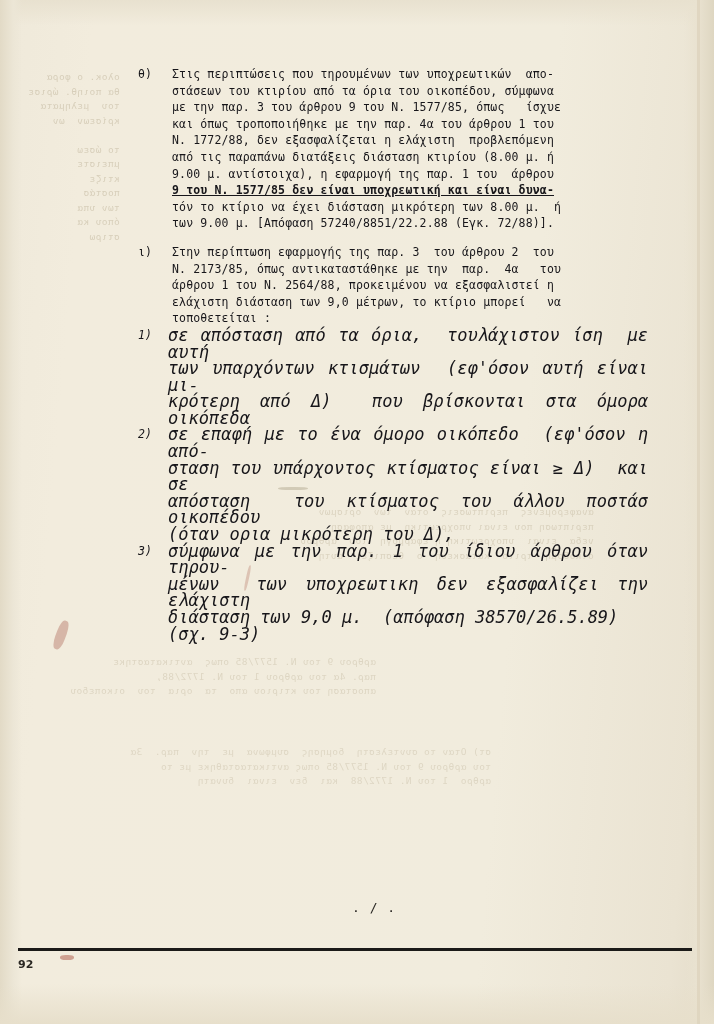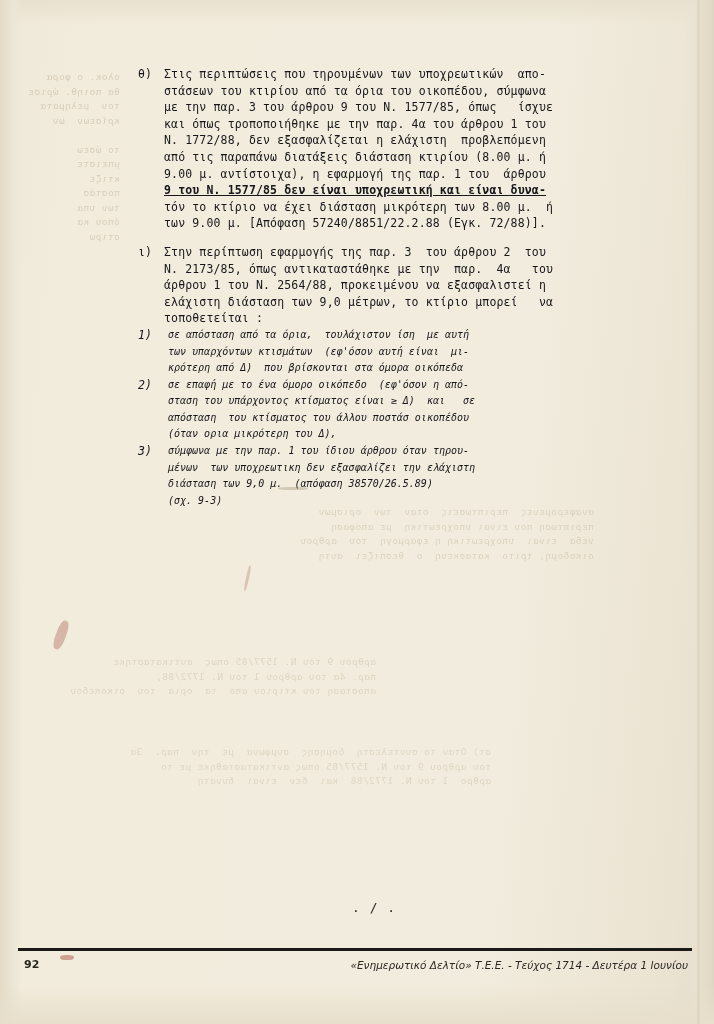--- a/index.html
+++ b/index.html
@@ -72,59 +72,60 @@
     letter-spacing:.2px;
   }
   .para{
     flex:1 1 auto;
     font-size:11.5px;
     line-height:16.6px;
     color:#17161a;
     letter-spacing:.15px;
     text-align:justify;
     white-space:pre-wrap;
+    margin-left:8px;
   }
   .b{font-weight:bold;}
   .u{text-decoration:underline;}
   .gap{height:12px;}
   .sublist{
     margin-top:0px;
     margin-left:0px;
   }
   .subitem{
     display:flex;align-items:flex-start;
   }
   .subnum{
     width:30px;flex:0 0 30px;
     font-size:11.5px;line-height:16.6px;color:#17161a;
     font-style:italic;
   }
   .subtext{
     flex:1 1 auto;
-    font-size:10px;line-height:16.6px;color:#17161a;
+    font-size:17px;line-height:16.6px;color:#17161a;
     font-style:italic;
     text-align:justify;
     white-space:pre-wrap;
   }
   .center-mark{
     position:absolute;
     left:352px;top:900px;
     font-size:13px;
     color:#2a2723;
     letter-spacing:1px;
   }
   .rule{
     position:absolute;
     left:18px;right:22px;top:948px;
     height:2.5px;
     background:#1b1a18;
   }
   .footer{
     position:absolute;
-    left:24px;right:26px;top:958px;
+    left:18px;right:26px;top:958px;
     display:flex;
     align-items:center;
     justify-content:space-between;
     font-family:"DejaVu Sans", sans-serif;
   }
   .pageno{
     font-size:11px;color:#2b2823;font-weight:bold;
   }
   .footer-right{
     font-size:10.5px;color:#2b2823;font-style:italic;
@@ -230,15 +231,14 @@
     </div>
 
   </div>
 
   <div class="center-mark">. / .</div>
 
   <div class="rule"></div>
 
   <div class="footer">
     <div class="pageno">92</div>
-    <div class="footer-right">«Ενημερωτικό Δελτίο» Τ.Ε.Ε. - Τεύχος 1714 - Δευτέρα 1 Ιουνίου</div>
   </div>
 </div>
 
 </body></html>

